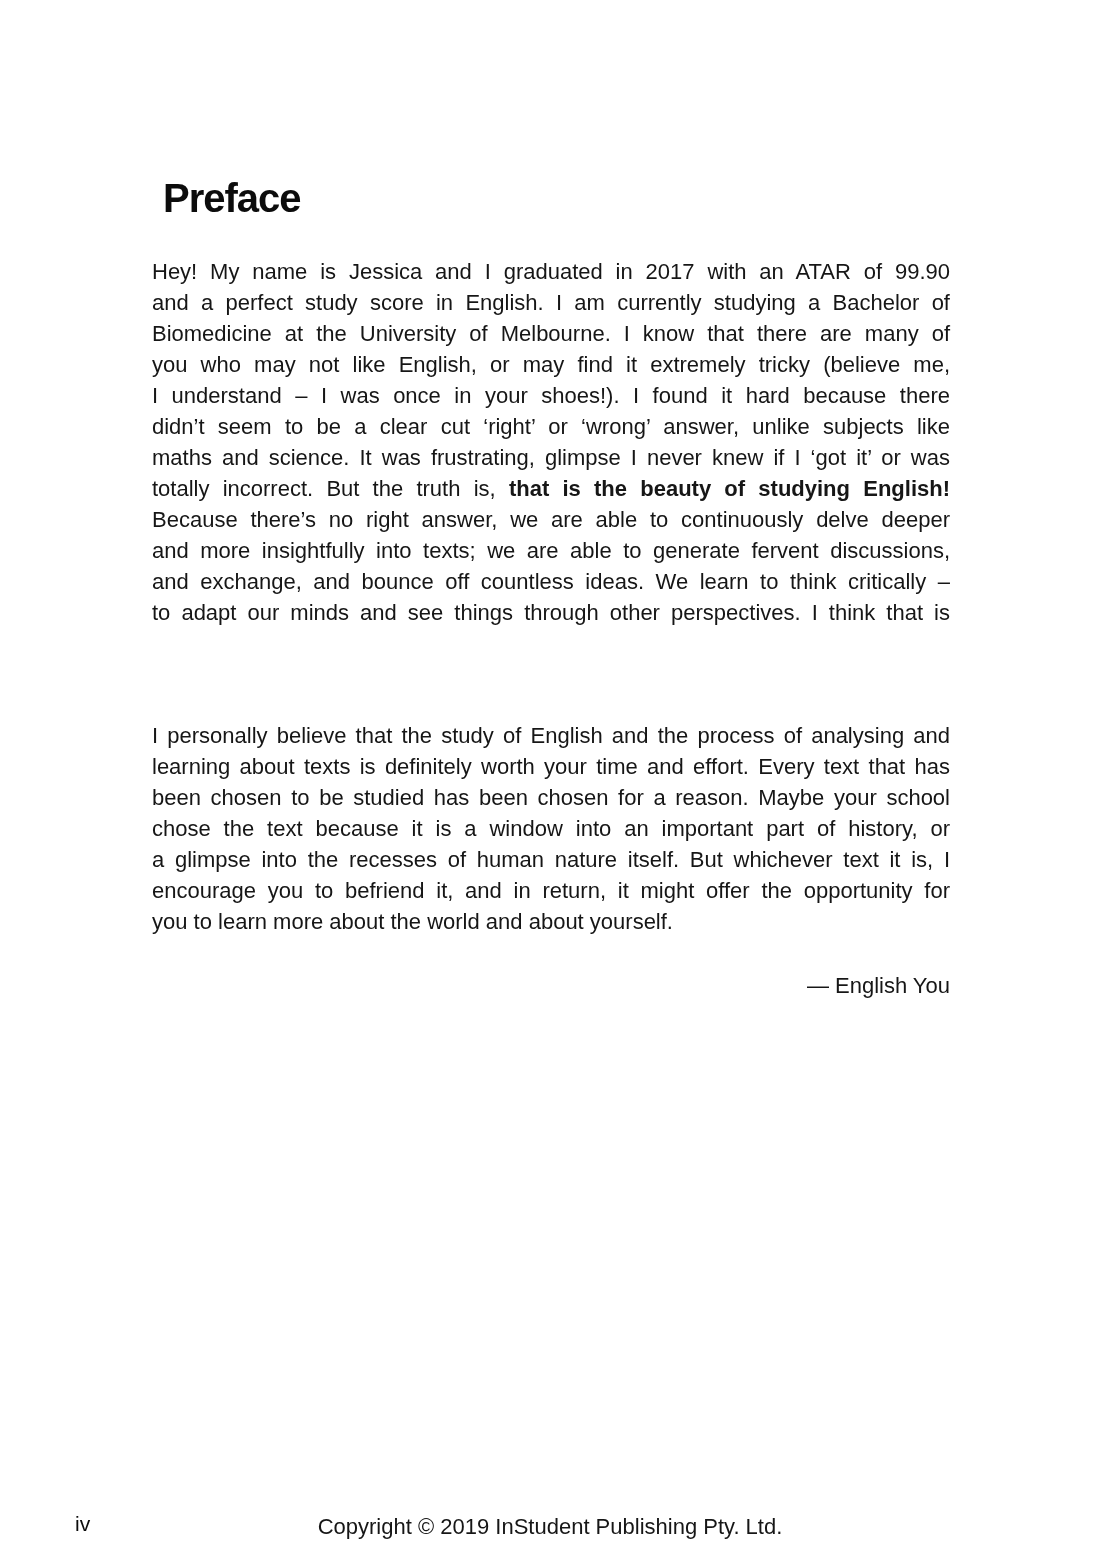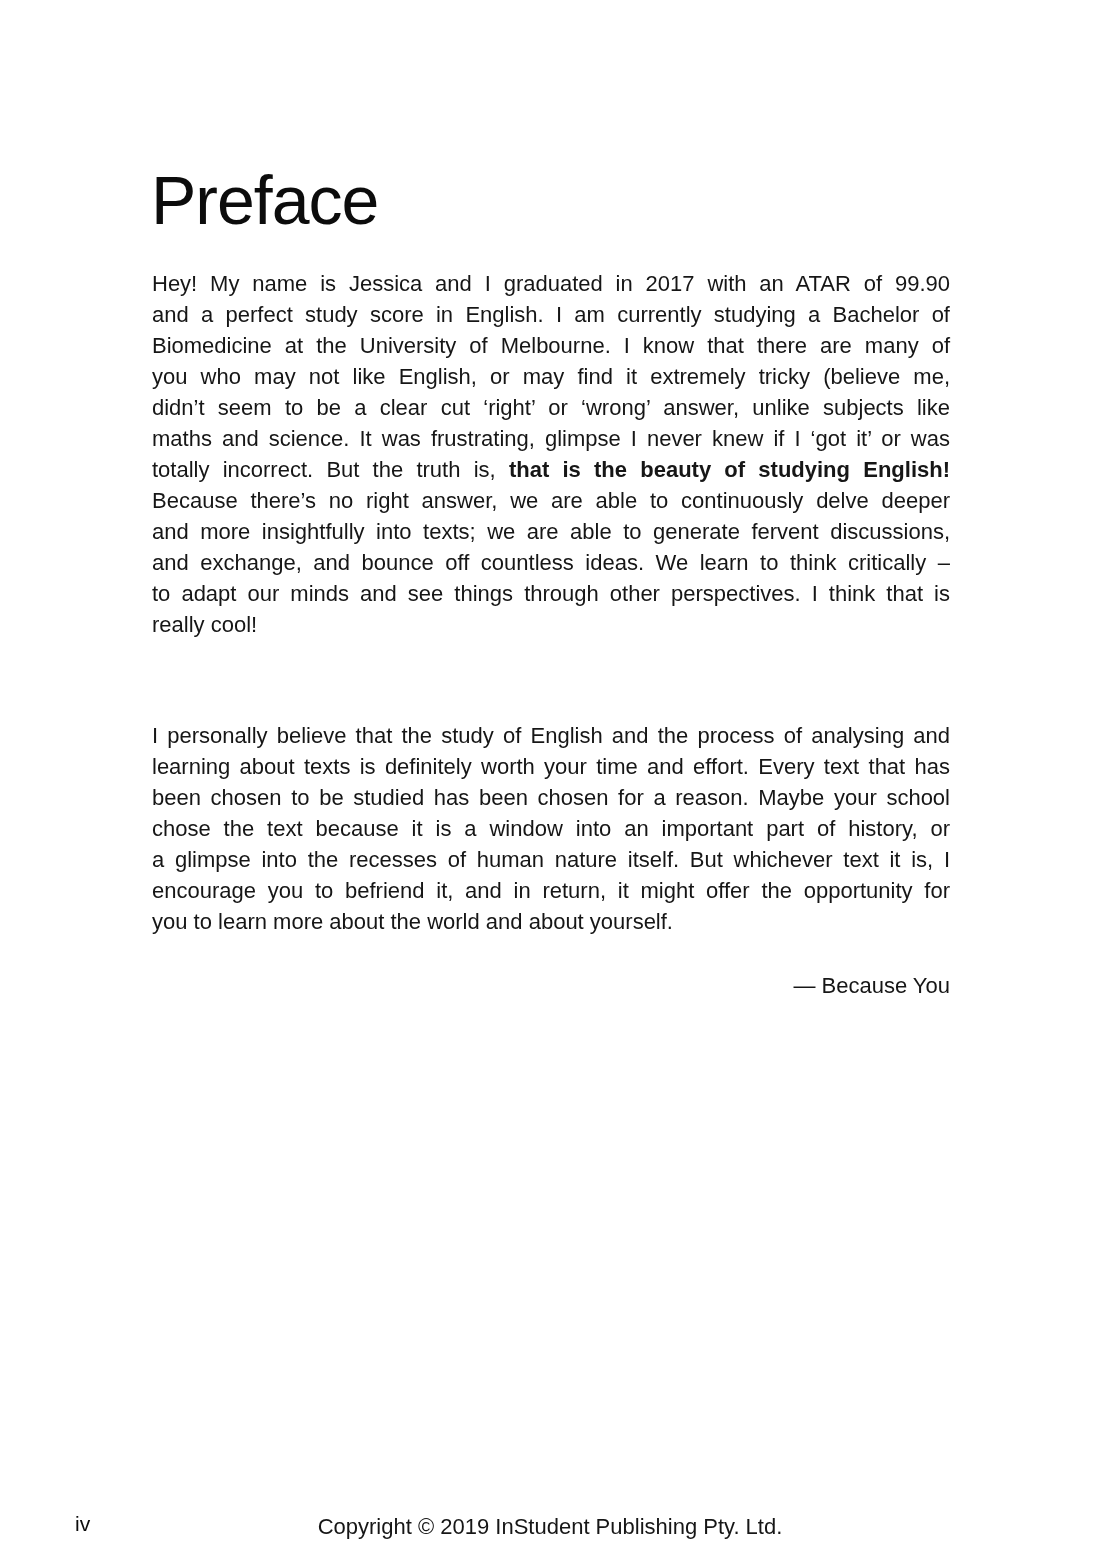--- a/index.html
+++ b/index.html
@@ -15,33 +15,33 @@
     background: #ffffff;
     color: #111111;
     font-family: "Liberation Sans", "DejaVu Sans", sans-serif;
     overflow: hidden;
     margin: 0 auto;
   }
   .page-title {
     position: absolute;
     left: 151px;
     top: 166px;
-    font-size: 68px;
-    font-weight: normal;
+    font-size: 40px;
+    font-weight: bold;
     letter-spacing: -1px;
     line-height: 1;
     color: #0c0c0c;
-    margin: 0;
+    margin: 12px;
   }
   .body-block {
     position: absolute;
     left: 152px;
     width: 798px;
   }
-  .para-1 { top: 268px; }
+  .para-1 { top: 256px; }
   .para-2 { top: 720px; }
   .text-line {
     font-size: 22px;
     line-height: 31px;
     color: #161616;
     text-align: justify;
     text-align-last: justify;
     white-space: normal;
   }
   .text-line.last {
@@ -81,39 +81,39 @@
 
 <div class="page">
 
   <h1 class="page-title">Preface</h1>
 
   <div class="body-block para-1">
       <div class="text-line">Hey! My name is Jessica and I graduated in 2017 with an ATAR of 99.90</div>
       <div class="text-line">and a perfect study score in English. I am currently studying a Bachelor of</div>
       <div class="text-line">Biomedicine at the University of Melbourne. I know that there are many of</div>
       <div class="text-line">you who may not like English, or may find it extremely tricky (believe me,</div>
+      <div class="text-line">I understand – I was once in your shoes!). I found it hard because there</div>
       <div class="text-line">didn’t seem to be a clear cut ‘right’ or ‘wrong’ answer, unlike subjects like</div>
       <div class="text-line">maths and science. It was frustrating, glimpse I never knew if I ‘got it’ or was</div>
       <div class="text-line">totally incorrect. But the truth is, <b>that is the beauty of studying English!</b></div>
       <div class="text-line">Because there’s no right answer, we are able to continuously delve deeper</div>
       <div class="text-line">and more insightfully into texts; we are able to generate fervent discussions,</div>
       <div class="text-line">and exchange, and bounce off countless ideas. We learn to think critically –</div>
       <div class="text-line">to adapt our minds and see things through other perspectives. I think that is</div>
-      <div class="text-line last">really cool!</div>
     </div>
 
   <div class="body-block para-2">
       <div class="text-line">I personally believe that the study of English and the process of analysing and</div>
       <div class="text-line">learning about texts is definitely worth your time and effort. Every text that has</div>
       <div class="text-line">been chosen to be studied has been chosen for a reason. Maybe your school</div>
       <div class="text-line">chose the text because it is a window into an important part of history, or</div>
       <div class="text-line">a glimpse into the recesses of human nature itself. But whichever text it is, I</div>
       <div class="text-line">encourage you to befriend it, and in return, it might offer the opportunity for</div>
       <div class="text-line last">you to learn more about the world and about yourself.</div>
     </div>
 
-  <div class="signature">— Because You</div>
+  <div class="signature">— English You</div>
 
   <div class="footer-page-number">iv</div>
 
   <div class="footer-copyright">Copyright © 2019 InStudent Publishing Pty. Ltd.</div>
 
 </div>
 
 </body></html>

